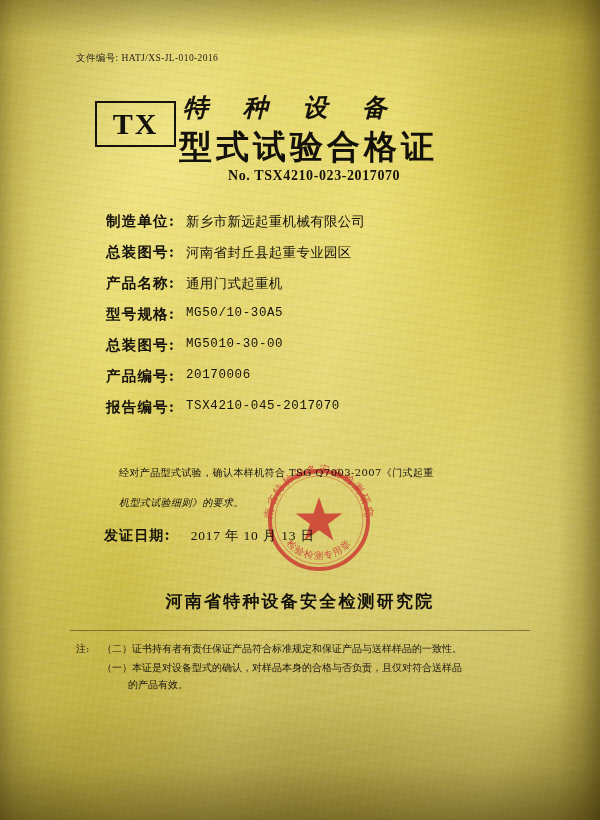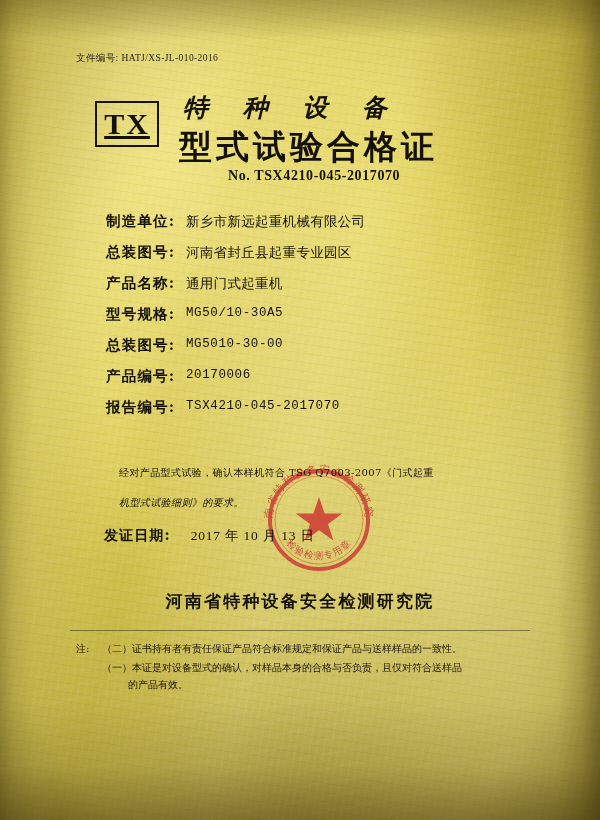--- a/index.html
+++ b/index.html
@@ -91,33 +91,32 @@
   #title-block {
     position: absolute;
     left: 95px;
     top: 85px;
     width: 420px;
   }
   #tx-badge {
     position: absolute;
     left: 0;
     top: 16px;
-    width: 64px;
+    width: 81px;
     height: 46px;
     border: 2.5px solid #17120c;
     box-sizing: border-box;
     display: flex;
     align-items: center;
     justify-content: center;
     font-family: "Liberation Serif", serif;
     font-size: 30px;
     font-weight: 700;
     letter-spacing: 2px;
     color: #14100a;
-    text-decoration: underline;
   }
   #title-line1 {
     position: absolute;
     left: 88px;
     top: 6px;
     font-family: "DejaVu Serif", serif;
     font-size: 25px;
     font-weight: 700;
     letter-spacing: 13px;
     color: #15110b;
@@ -300,21 +299,21 @@
   <div id="content">
 
     <div class="doc-code">文件编号: HATJ/XS-JL-010-2016</div>
 
     <div id="title-block">
       <div id="tx-badge">TX</div>
       <div id="title-line1">特 种 设 备</div>
       <div id="title-line2">型式试验合格证</div>
     </div>
 
-    <div id="cert-no">No. TSX4210-045-2017070</div>
+    <div id="cert-no">No. TSX4210-023-2017070</div>
 
     <div id="fields">
       <div class="field-row">
         <span class="field-label">制造单位:</span>
         <span class="field-value">新乡市新远起重机械有限公司</span>
       </div>
       <div class="field-row">
         <span class="field-label">总装图号:</span>
         <span class="field-value">河南省封丘县起重专业园区</span>
       </div>

